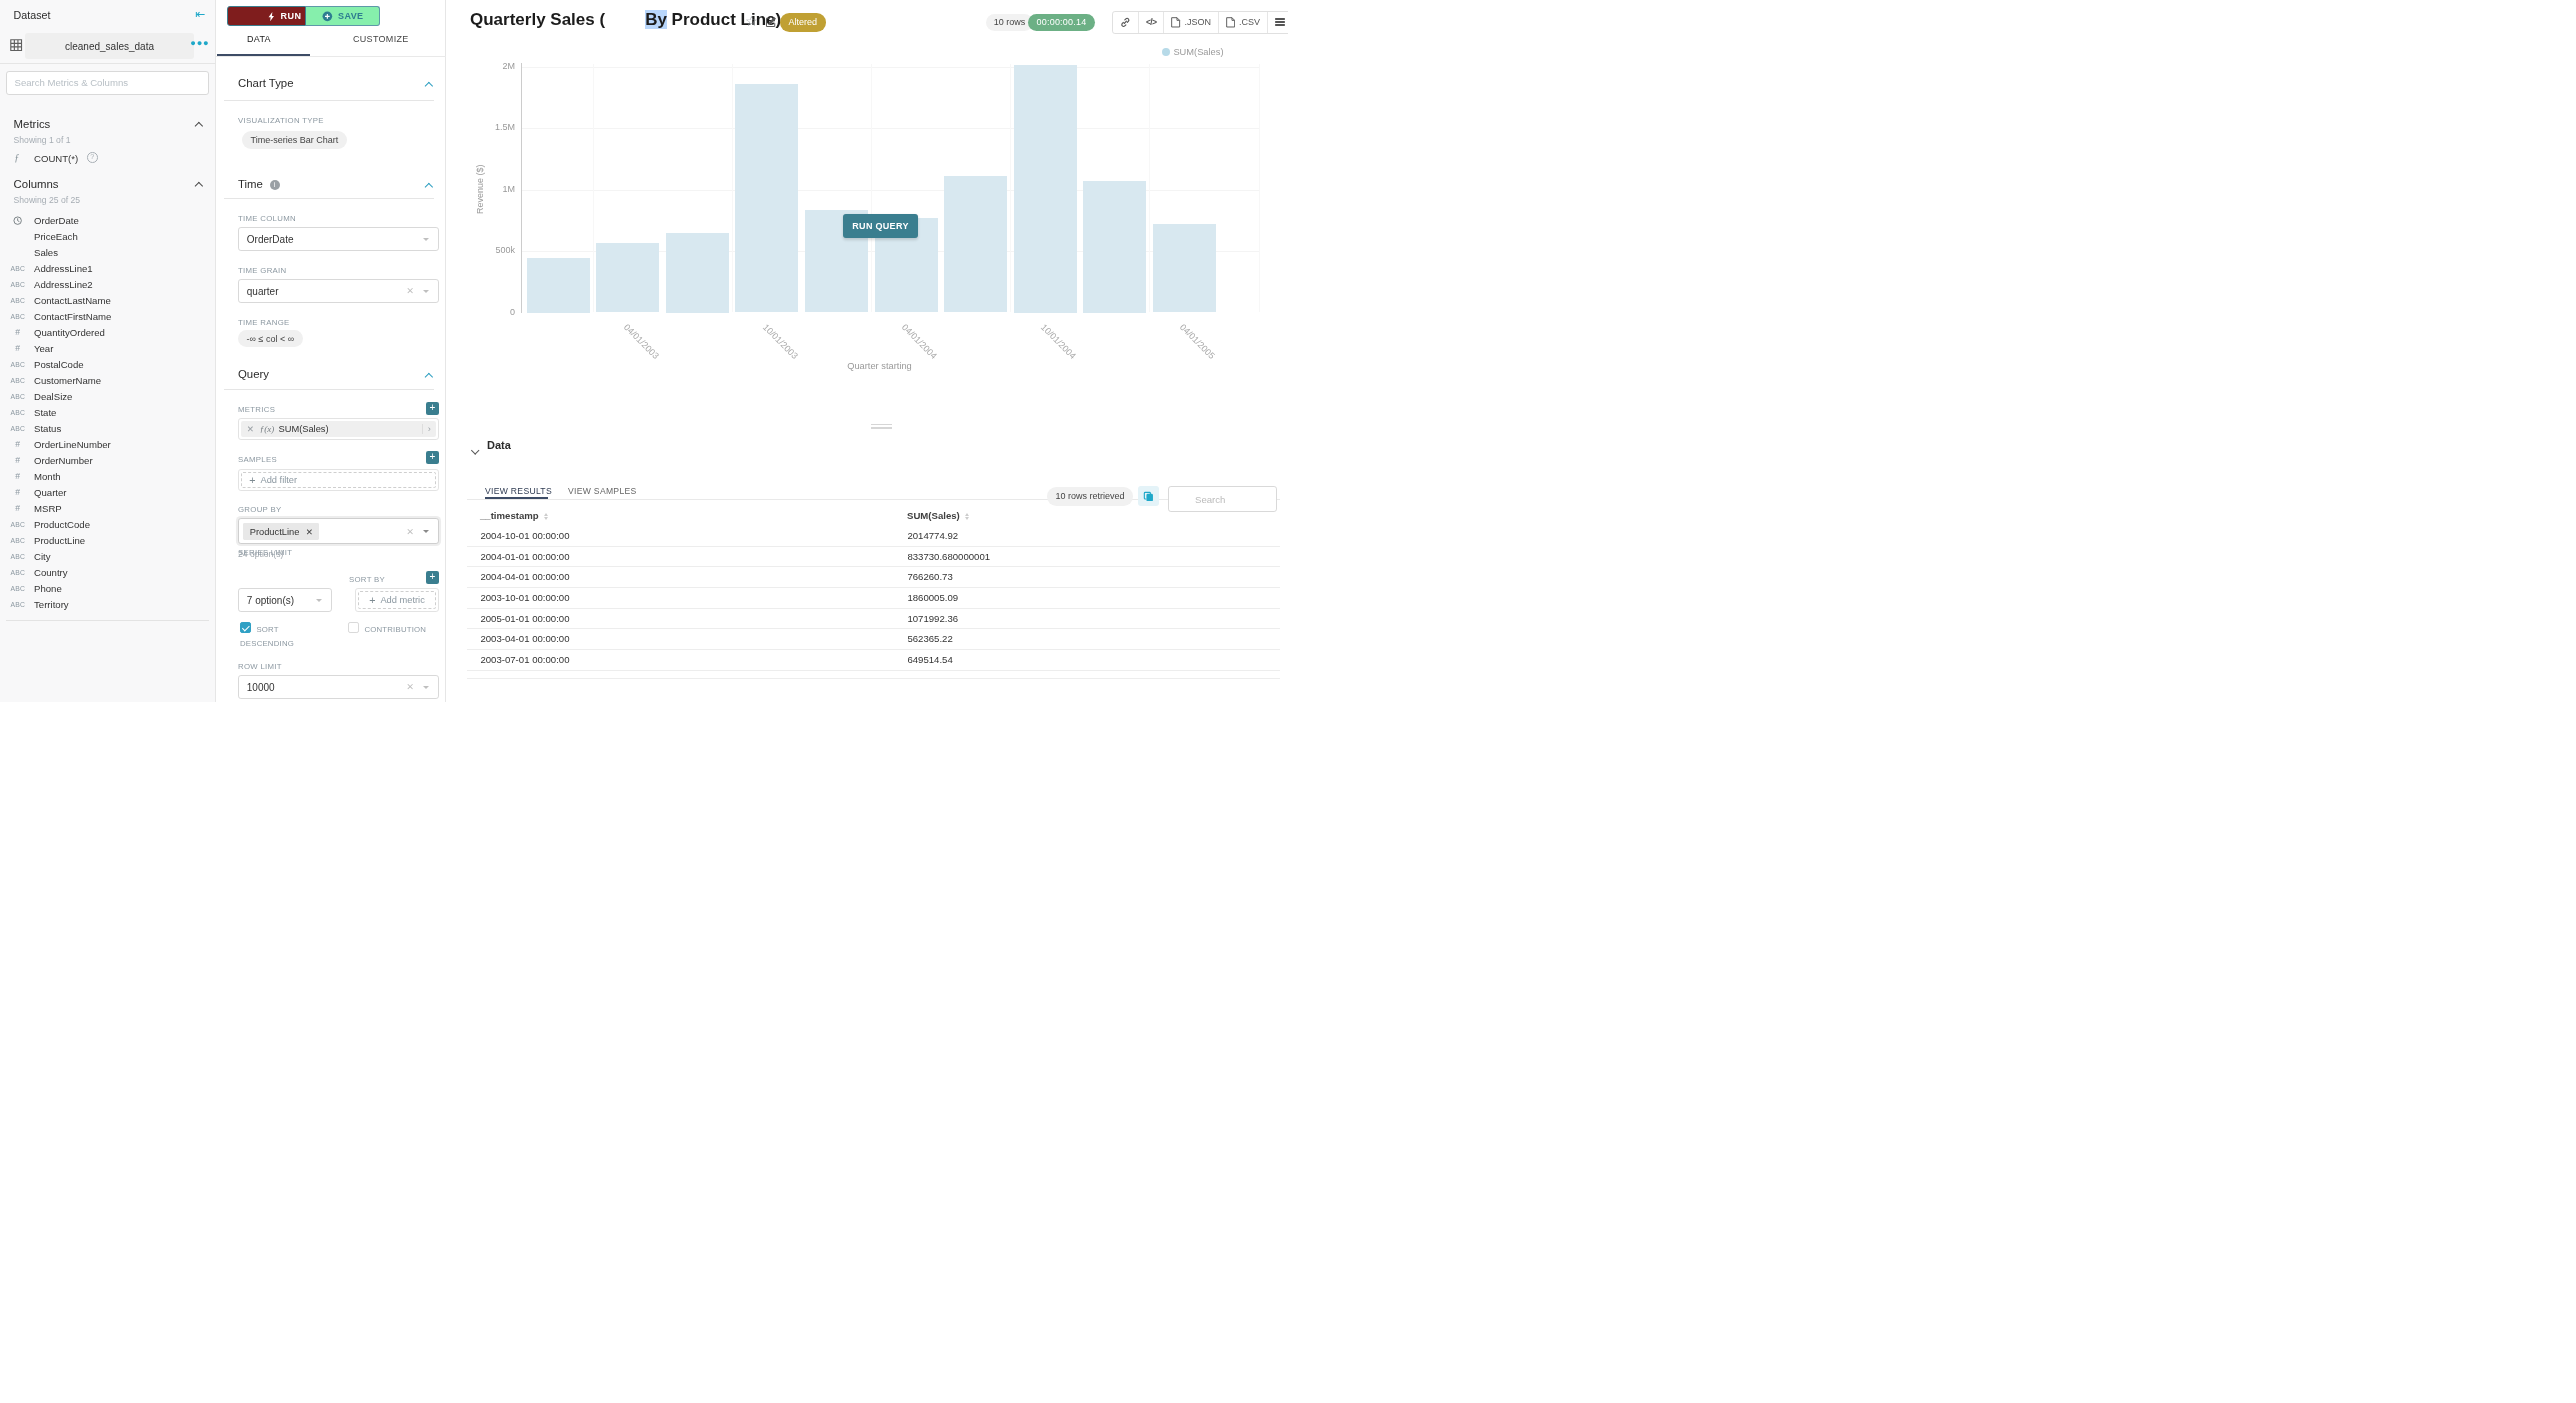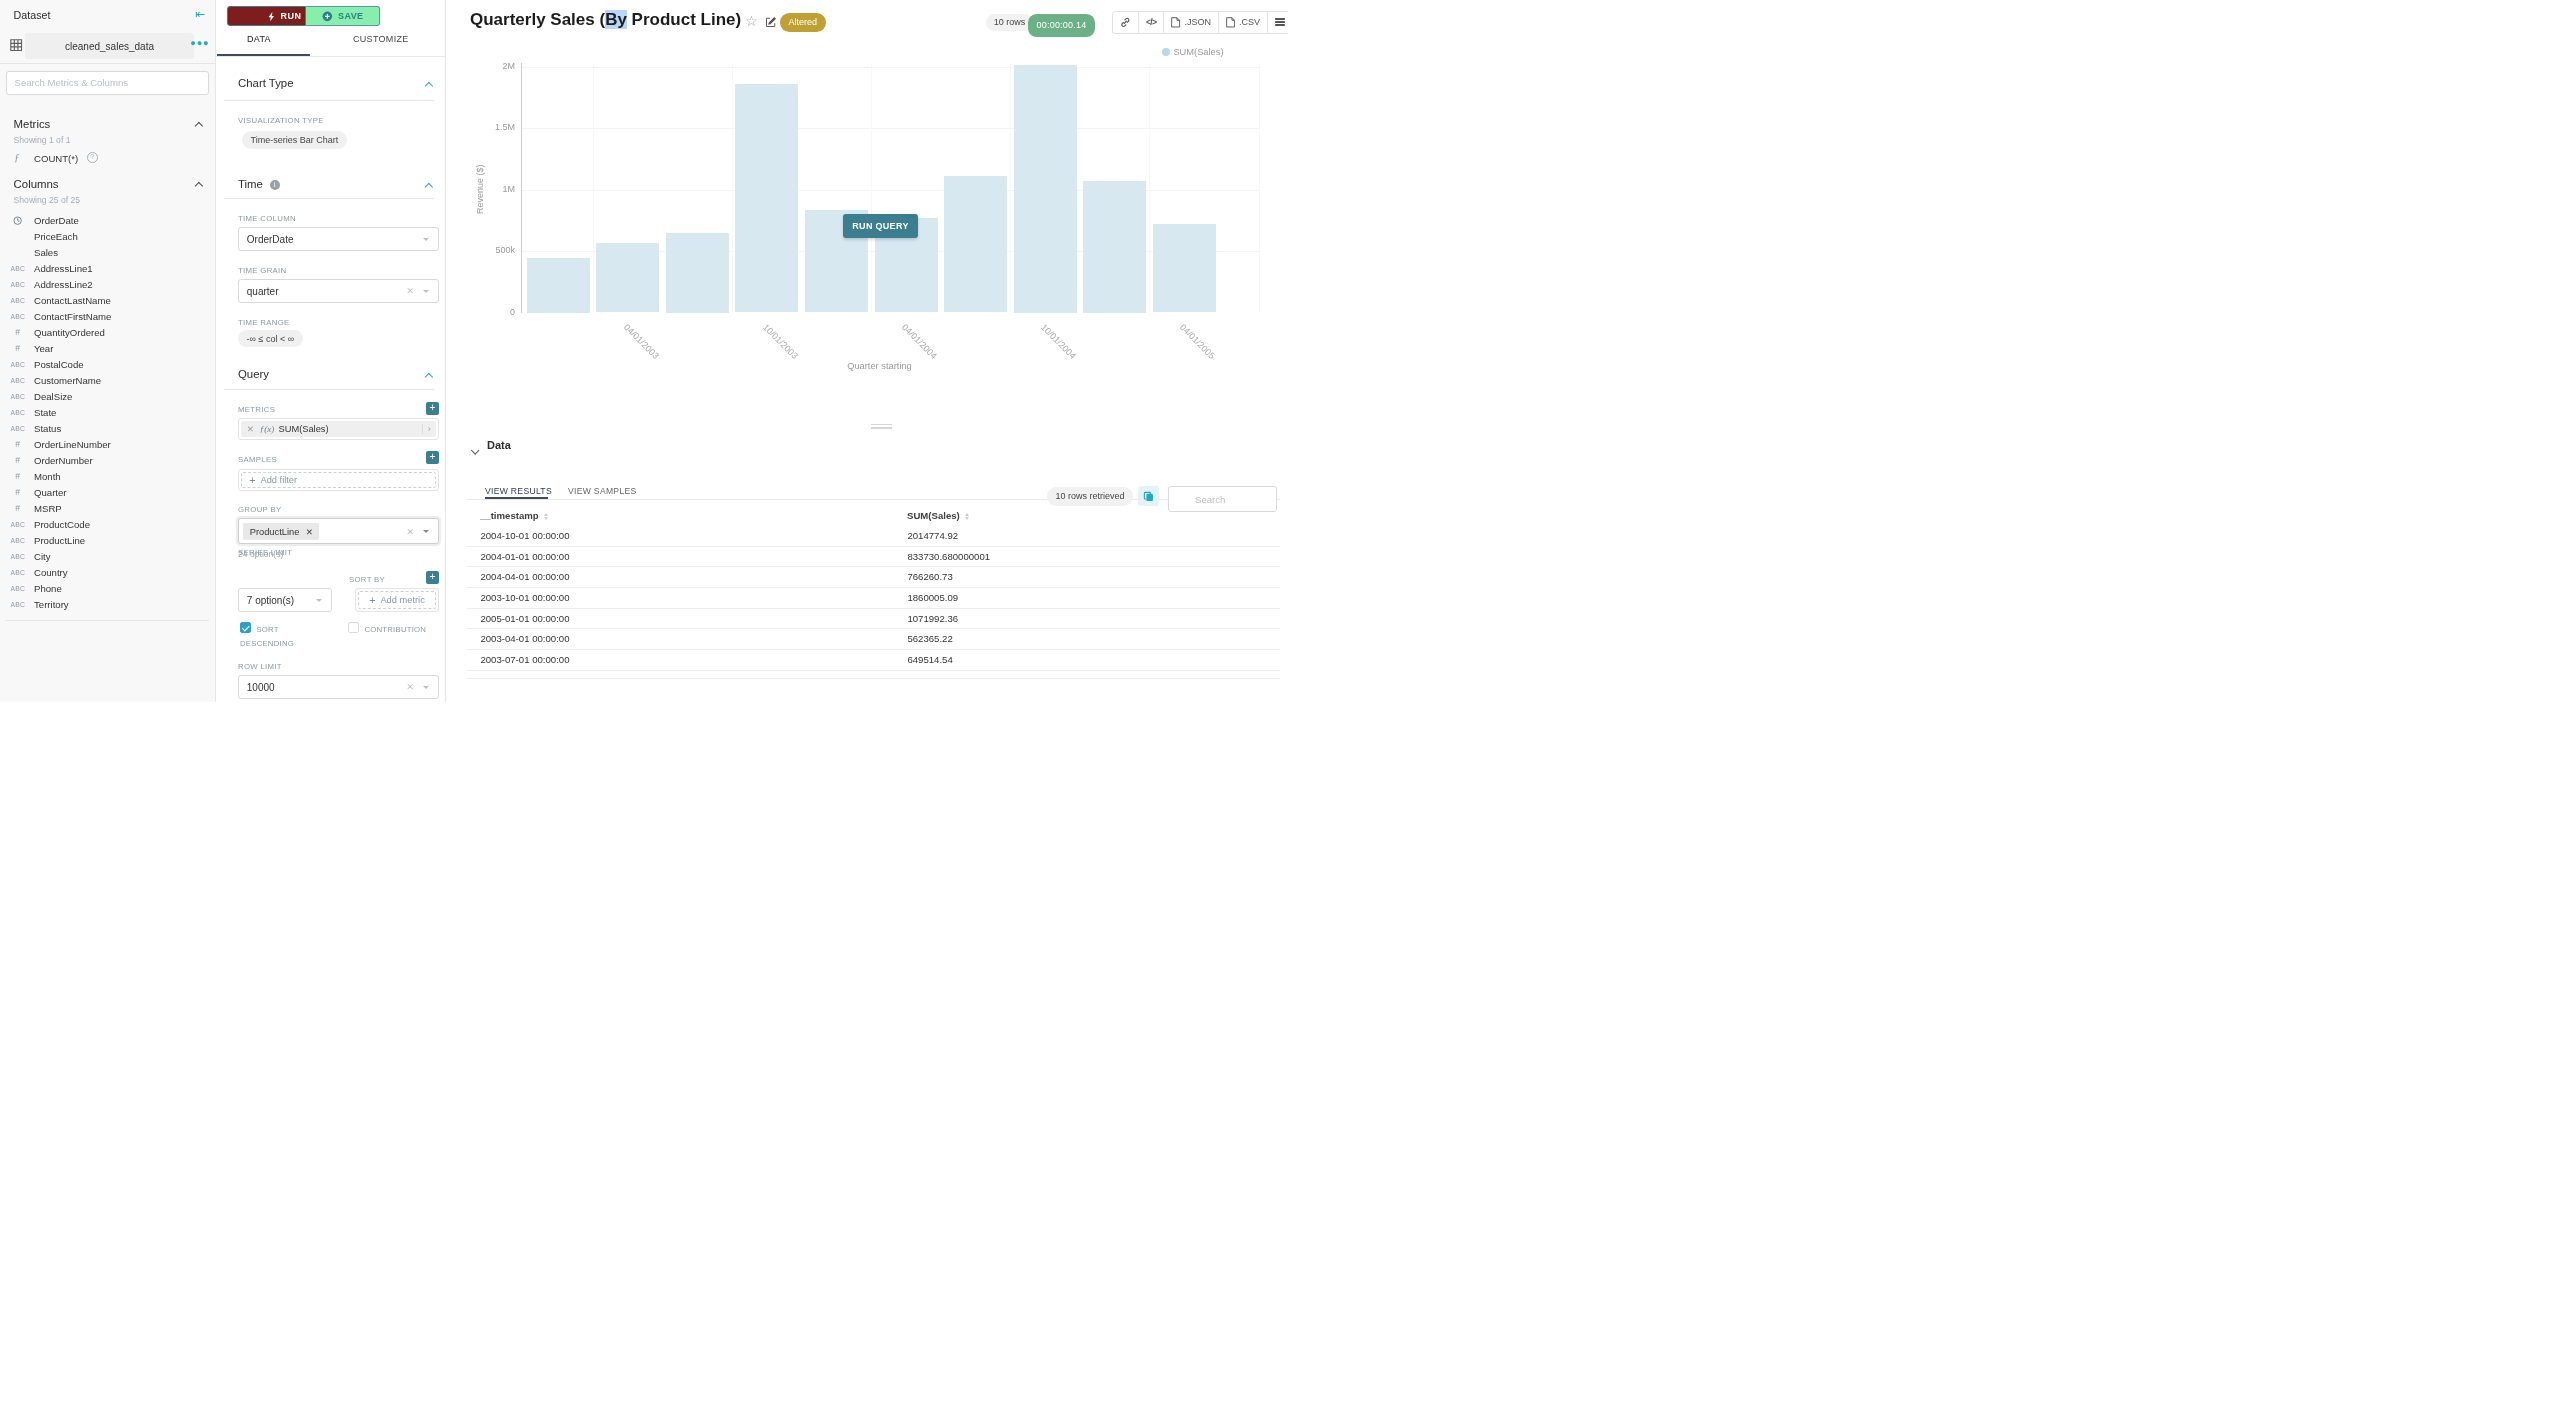--- a/index.html
+++ b/index.html
@@ -62,26 +62,26 @@
   .helper { position:absolute; left:22px; font-size:8.6px; color:#A0A7AD; }
   .cbx { width:11.4px; height:11.4px; border-radius:2.1px; display:inline-block; vertical-align:top; margin-right:5px; position:relative; }
   .cbx.on { background:#2FA0C4; border:0.7px solid #2FA0C4; }
   .cbx.on:after { content:""; position:absolute; left:3.2px; top:1.1px; width:2.9px; height:5.7px; border-right:1.4px solid #fff; border-bottom:1.4px solid #fff; transform:rotate(45deg); }
   .cbx.off { background:#fff; border:0.7px solid #D9D9D9; }
   .cbx-label { font-size:7.8px; letter-spacing:0.2px; color:#8C98A1; line-height:12px; }
 
   
   .main { position:absolute; left:446px; top:0; width:842px; height:702px; background:#fff; }
   .chart-title { position:absolute; left:24px; top:10px; font-size:17px; color:#1c1c1c; }
-  .hl { background:#B8D6FB; }
+  .hl { background:#B8D6FB;margin-left:40px; }
   .star-ic { position:absolute; left:299px; top:13px; font-size:14.3px; color:#9aa0a5; cursor:pointer; }
   .edit-ic { position:absolute; left:319px; top:15.7px; cursor:pointer; }
   .altered { position:absolute; left:334px; top:13px; height:18.5px; background:#C0A033; border-radius:9.3px; color:#fff; font-size:9px; display:flex; align-items:center; padding:0 8.6px; }
   .rows-badge { position:absolute; left:540px; top:13.6px; height:17px; background:#F2F2F2; border-radius:8.6px; font-size:9px; color:#444; display:flex; align-items:center; padding:0 7.8px; }
-  .timer-badge { position:absolute; left:582px; top:13.6px; height:23px; background:#6CB085; border-radius:8.6px; font-size:9px; color:#fff; display:flex; align-items:center; padding:0 8.6px; letter-spacing:0.2px; }
+  .timer-badge { position:absolute; left:582px; top:13.6px; height:17px; background:#6CB085; border-radius:8.6px; font-size:9px; color:#fff; display:flex; align-items:center; padding:0 8.6px; letter-spacing:0.2px; }
   .icon-group { position:absolute; left:666px; top:10.7px; height:23px; border:0.7px solid #E0E0E0; border-radius:2.9px; display:flex; align-items:stretch; }
   .ig-cell { display:flex; align-items:center; justify-content:center; padding:0 7.1px; border-right:0.7px solid #E6E6E6; color:#555; font-size:9px; gap:3.6px; cursor:pointer; }
   .ig-cell:last-child { border-right:none; }
   .code-ic { font-size:8.6px; font-weight:bold; letter-spacing:-0.7px; }
   .burger div { width:10px; height:1.8px; background:#555; margin:1.4px 0; border-radius:0.7px; }
 
   
   .legend { position:absolute; left:716px; top:47px; display:flex; align-items:center; gap:3.6px; }
   .legend-dot { width:7.8px; height:7.8px; border-radius:50%; background:#B7DAE8; }
   .legend-txt { font-size:9.3px; color:#9A9A9A; }

